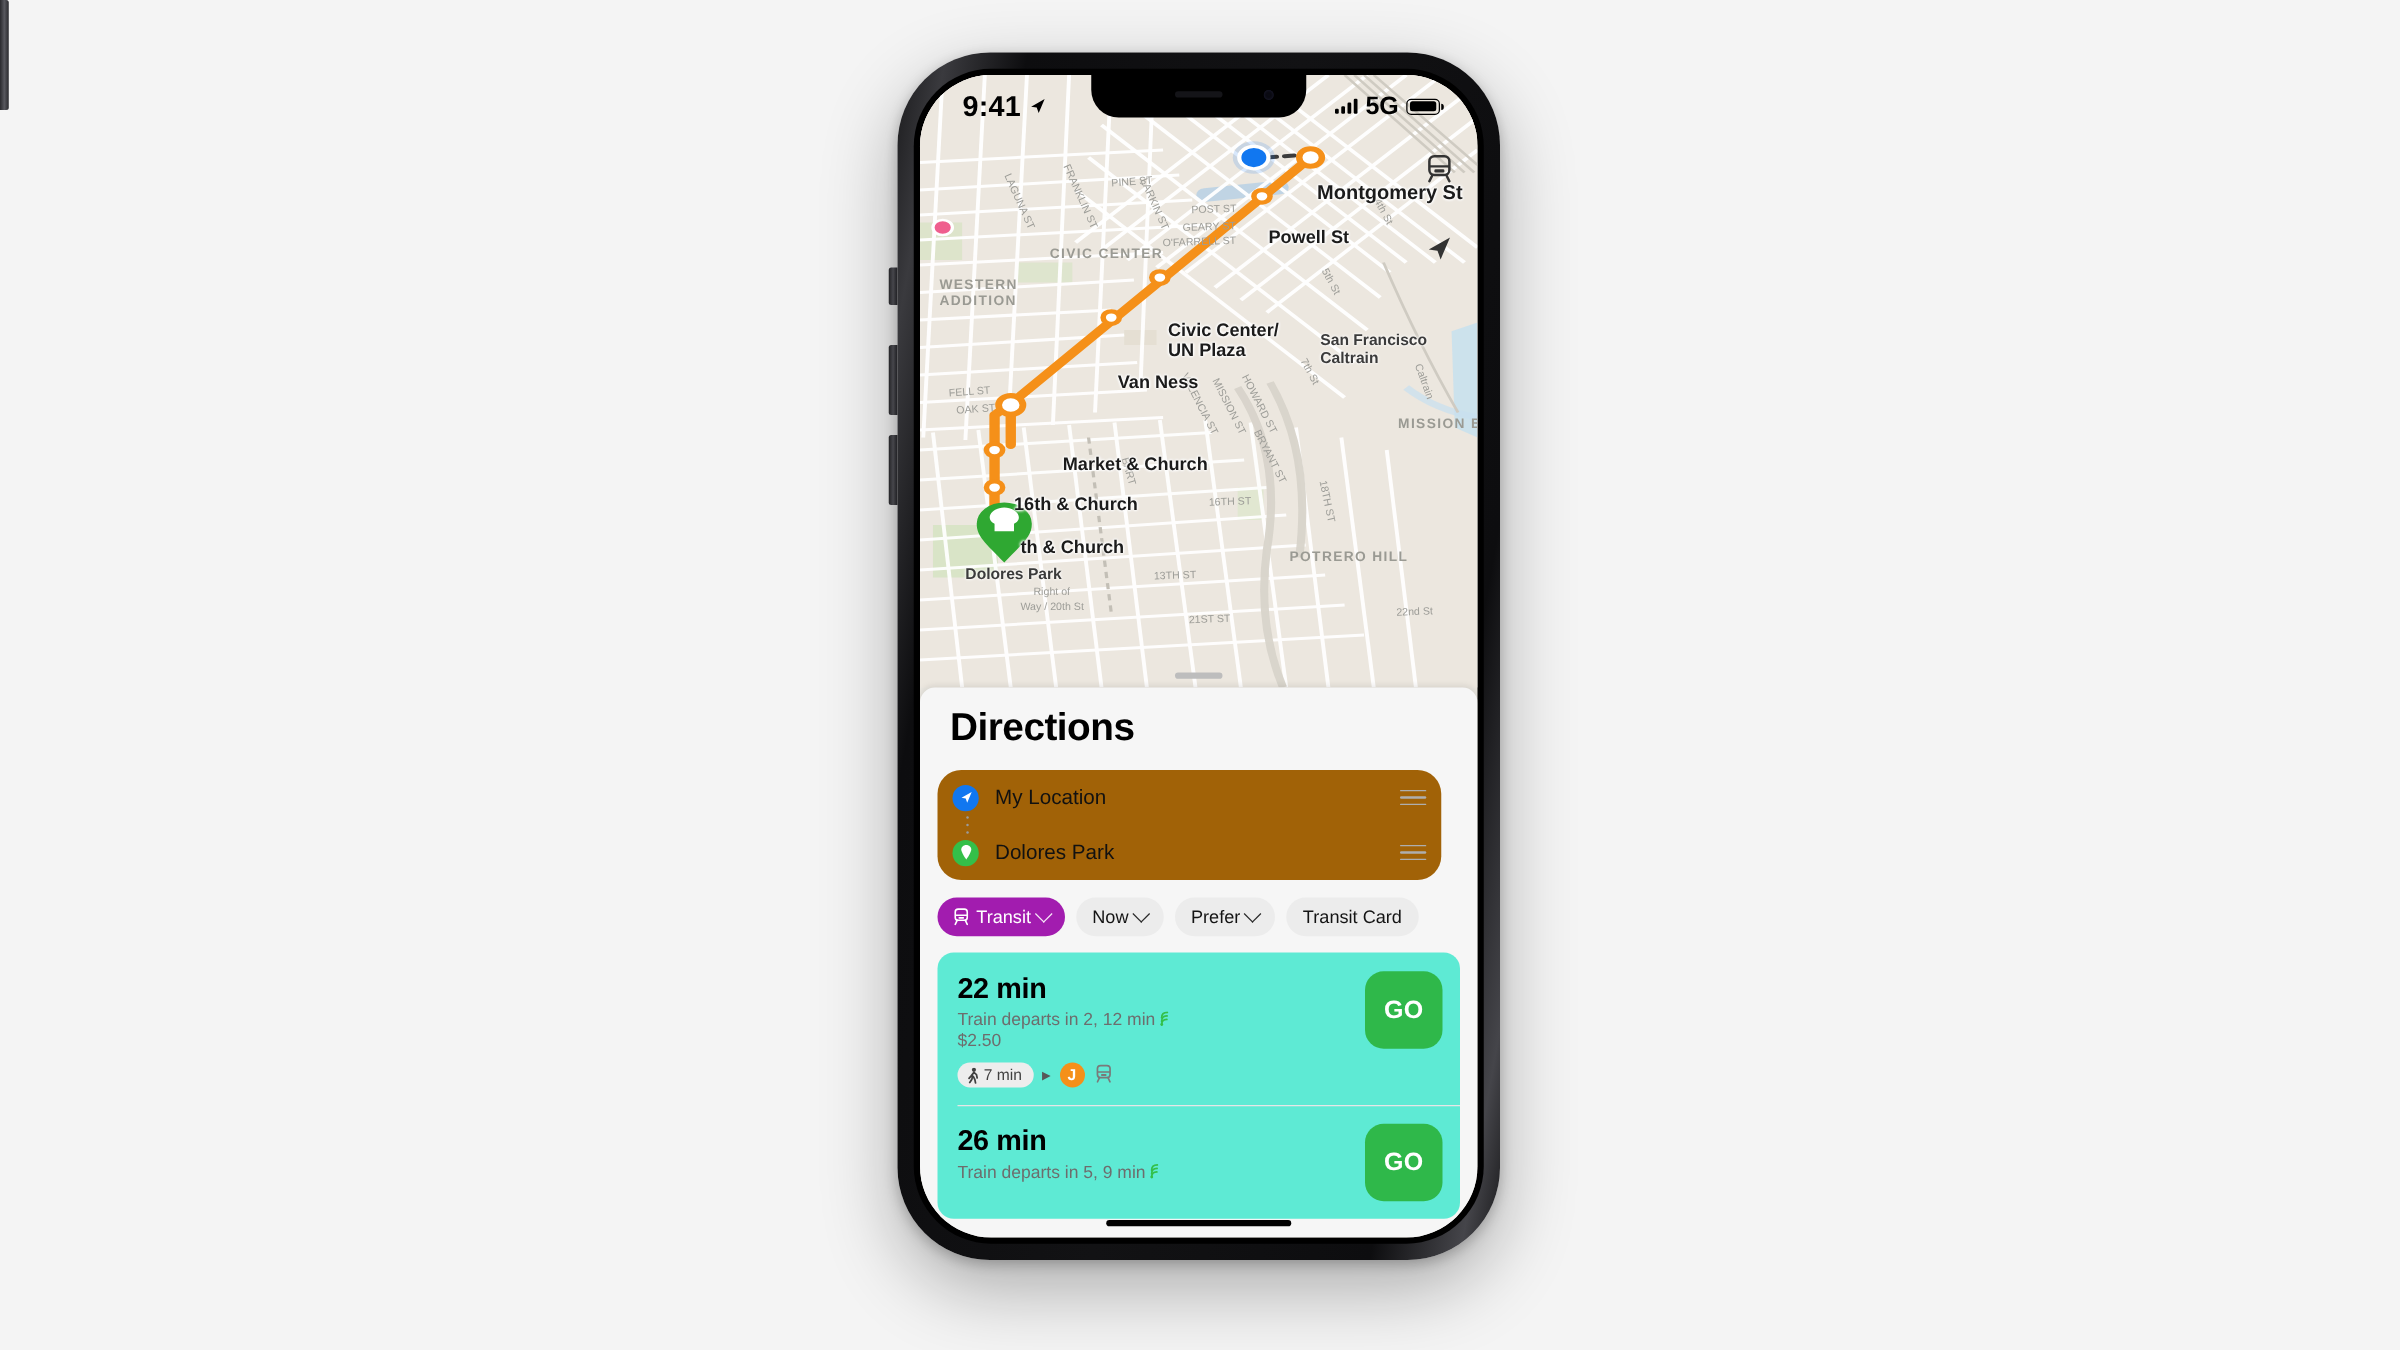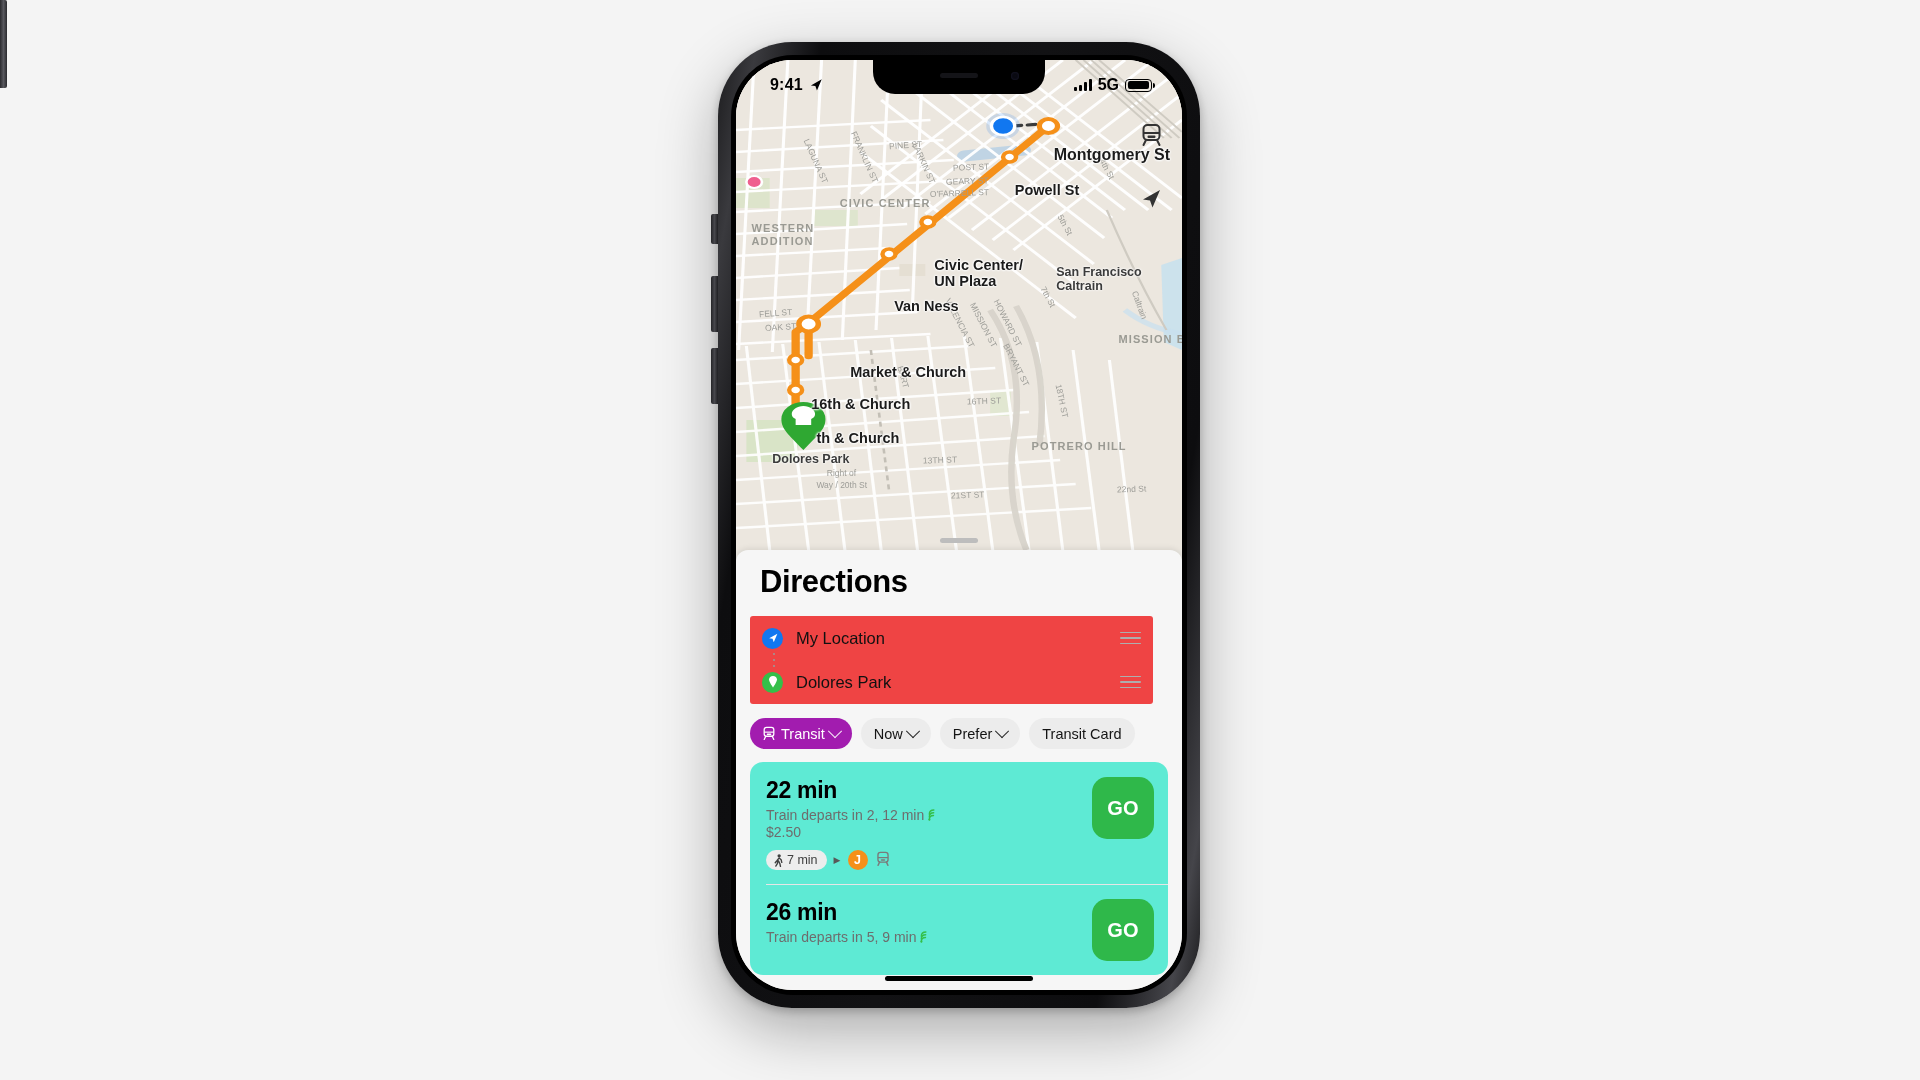--- a/index.html
+++ b/index.html
@@ -52,29 +52,29 @@
   }
   #notch-speaker{position:absolute;left:50%;top:13px;transform:translateX(-50%);
     width:38px;height:5px;border-radius:3px;background:#141418;}
   #notch-cam{position:absolute;right:26px;top:12px;width:8px;height:8px;border-radius:50%;
     background:#0a0a12;box-shadow:inset 0 0 2px #22223a;}
 
   
   #status-bar{position:absolute;left:0;top:0;right:0;height:42px;z-index:35;
     display:flex;align-items:center;justify-content:space-between;
     padding:8px 30px 0 34px;box-sizing:border-box;color:#000;}
-  #status-left{display:flex;align-items:center;gap:6px;font-size:16px;font-weight:600;letter-spacing:.2px;justify-content:center;}
+  #status-left{display:flex;align-items:center;gap:6px;font-size:23px;font-weight:600;letter-spacing:.2px;justify-content:center;}
   #status-right{display:flex;align-items:center;gap:6px;}
   #signal-bars{display:flex;align-items:flex-end;gap:2px;height:12px;}
   #signal-bars i{width:3px;background:#000;border-radius:1px;display:block;}
   #signal-bars i:nth-child(1){height:4px;}
   #signal-bars i:nth-child(2){height:6.5px;}
   #signal-bars i:nth-child(3){height:9px;}
   #signal-bars i:nth-child(4){height:12px;}
-  #network-label{font-size:16px;font-weight:600;}
+  #network-label{font-size:20px;font-weight:600;}
   #battery{width:27px;height:13px;border:1.6px solid #000;border-radius:4px;position:relative;box-sizing:border-box;}
   #battery:after{content:"";position:absolute;right:-4px;top:3.5px;width:2.5px;height:5px;background:#000;border-radius:0 2px 2px 0;}
   #battery-fill{position:absolute;left:1.5px;top:1.5px;bottom:1.5px;width:84%;background:#000;border-radius:2px;}
 
   
   #map-controls{position:absolute;right:16px;top:60px;z-index:20;display:flex;flex-direction:column;gap:34px;align-items:center;}
   .map-ctl{width:30px;height:30px;display:flex;align-items:center;justify-content:center;cursor:pointer;}
 
   
   .stop-label{position:absolute;font-size:14.5px;font-weight:700;color:#1b1b1b;white-space:pre;
@@ -90,21 +90,21 @@
   #sheet{
     position:absolute;left:0;right:0;top:490px;bottom:0;
     background:#f6f6f6;border-radius:12px 12px 0 0;z-index:25;
     box-shadow:0 -1px 6px rgba(0,0,0,.10);
   }
   #grabber{position:absolute;left:50%;top:-12px;transform:translateX(-50%);
     width:38px;height:5px;border-radius:3px;background:#bdbdbd;z-index:26;}
   #sheet-title{margin:14px 0 0 24px;font-size:31px;font-weight:700;color:#000;letter-spacing:-.4px;}
 
   
-  #endpoints{margin:16px 29px 0 14px;background:#ef4444;border-radius:3px;overflow:hidden;position:relative;}
+  #endpoints{margin:16px 29px 0 14px;background:#a16207;border-radius:19px;overflow:hidden;position:relative;}
   .endpoint-row{display:flex;align-items:center;height:44px;padding:0 12px;position:relative;}
   .ep-icon{width:21px;height:21px;border-radius:50%;display:flex;align-items:center;justify-content:center;flex:0 0 auto;}
   #ep-icon-origin{background:#1177f0;}
   #ep-icon-dest{background:#34bf49;}
   .ep-text{margin-left:13px;font-size:16.5px;color:#111;flex:1;}
   .drag-handle{width:21px;height:13px;display:flex;flex-direction:column;justify-content:space-between;cursor:grab;}
   .drag-handle i{height:1.8px;background:#aeaeae;border-radius:1px;display:block;}
   #ep-connector{position:absolute;left:23px;top:44px;height:14px;width:2px;margin-top:-7px;
     display:flex;flex-direction:column;justify-content:space-between;align-items:center;}
   #ep-connector i{width:2px;height:2px;border-radius:50%;background:#9b9b9b;display:block;}

